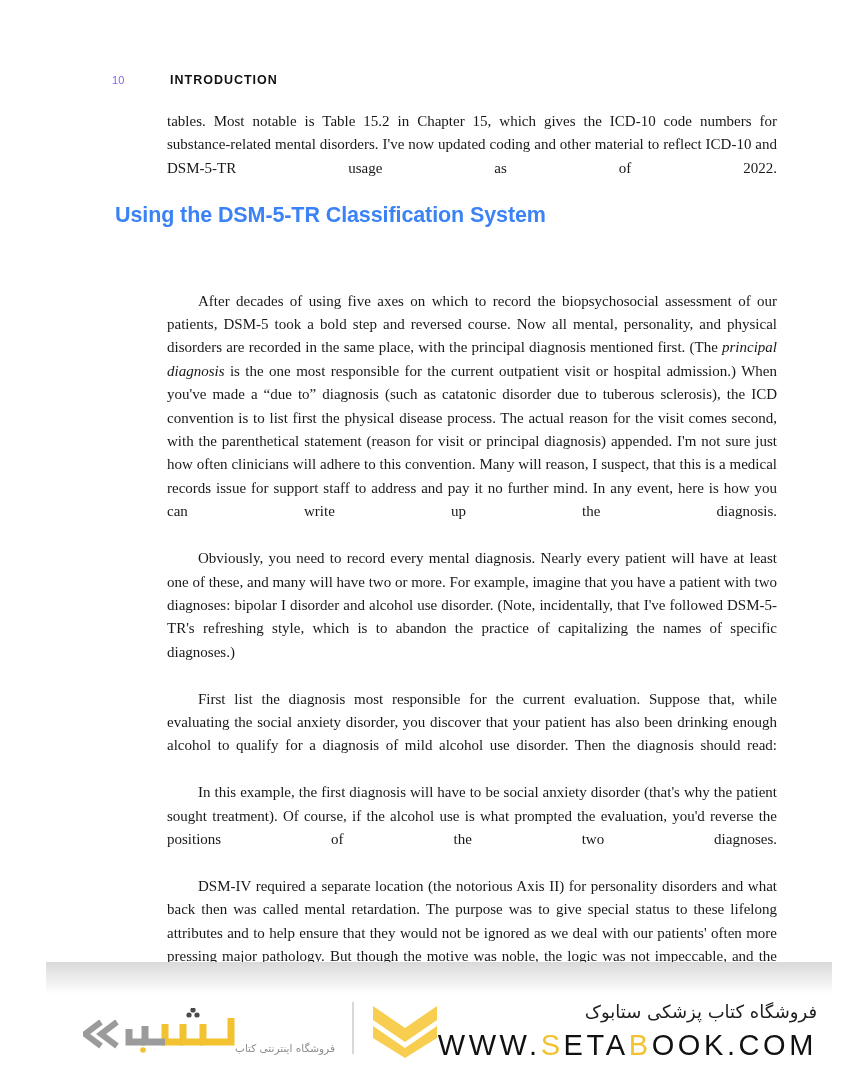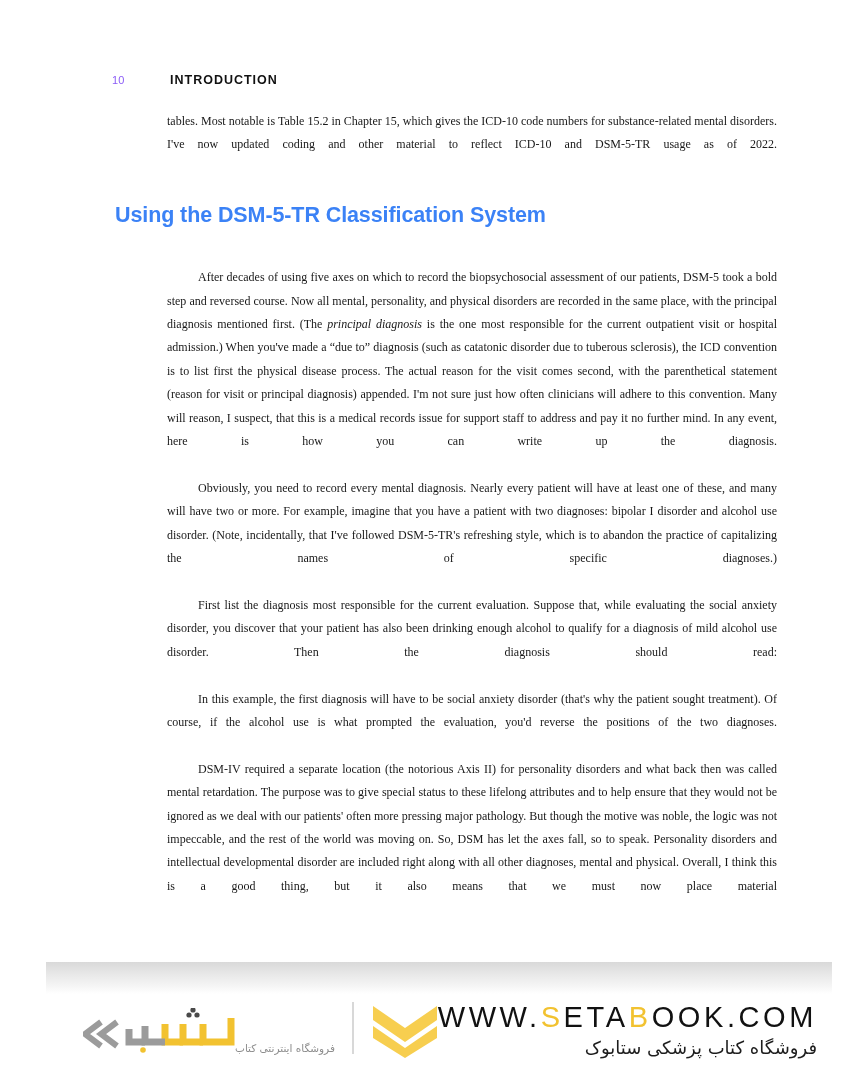--- a/index.html
+++ b/index.html
@@ -80,21 +80,21 @@
   
   #text-column {
     position: absolute;
     left: 167px;
     top: 110px;
     width: 610px;
   }
 
   p.body {
     margin: 0;
-    font-size: 12px;
+    font-size: 15px;
     line-height: 23.4px;
     text-align: justify;
     text-justify: inter-word;
     color: #181818;
     -webkit-hyphens: none;
     hyphens: none;
   }
   p.body.indent {
     text-indent: 31px;
   }
@@ -283,18 +283,18 @@
 
       <div id="logo-divider"></div>
 
       <svg id="chevron-mark" width="68" height="58" viewBox="0 0 68 58">
         <path d="M2 4 L34 26 L66 4 L66 18 L34 40 L2 18 Z" fill="#F7CE4F"></path>
         <path d="M2 24 L34 46 L66 24 L66 36 L34 56 L2 36 Z" fill="#F7CE4F"></path>
       </svg>
     </div>
 
     <div id="footer-right">
+      <div id="footer-persian">فروشگاه کتاب پزشکی ستابوک</div>
       <div id="footer-url"><span>WWW.</span><span class="hl">S</span><span>ETA</span><span class="hl">B</span><span>OOK.COM</span></div>
-      <div id="footer-persian">فروشگاه کتاب پزشکی ستابوک</div>
     </div>
 
   </div>
 </div>
 
 </body></html>

